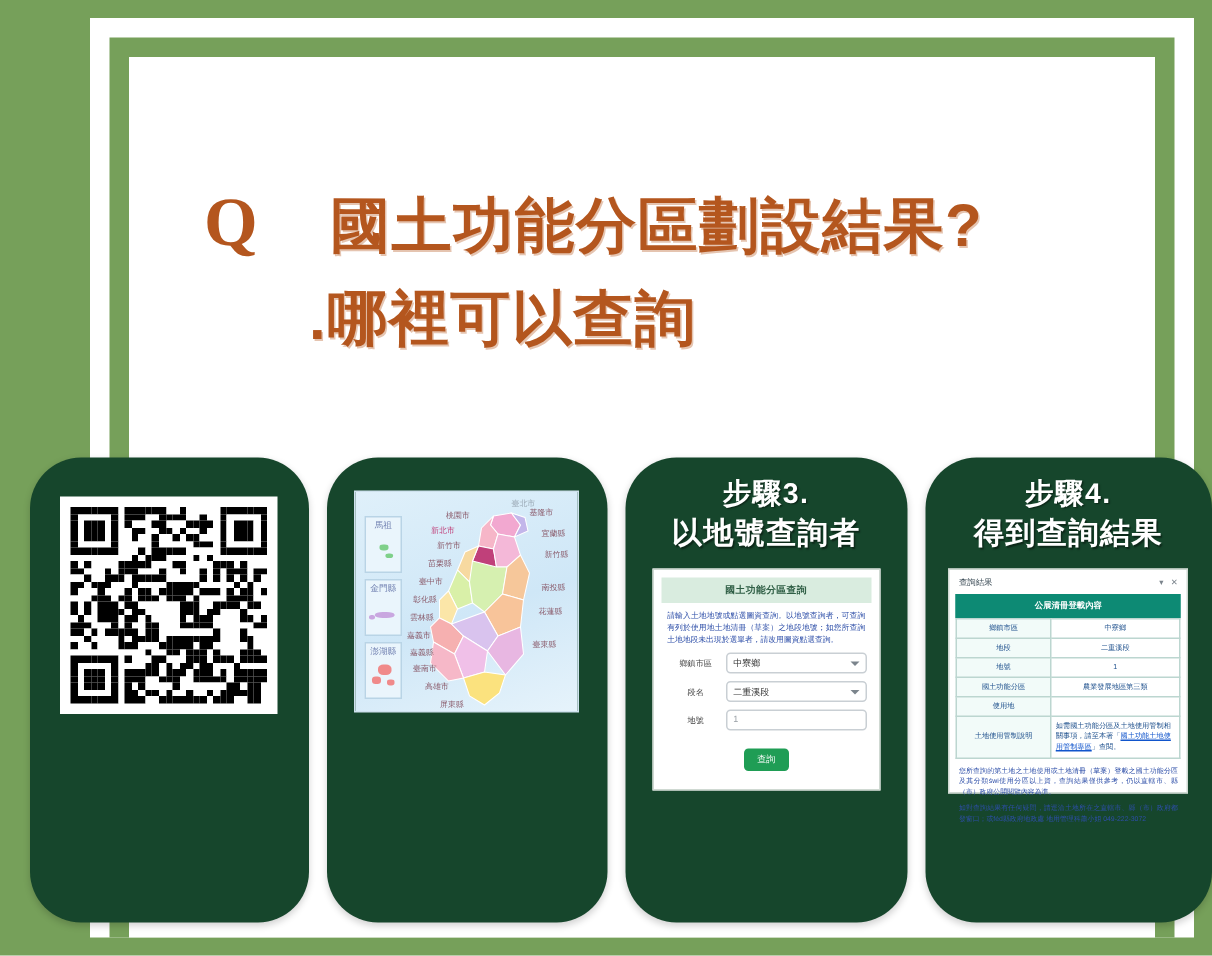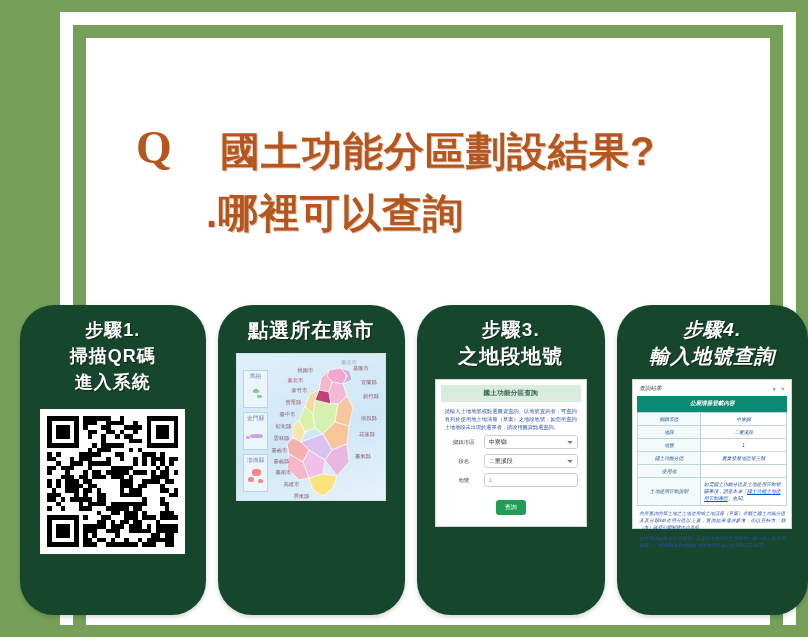--- a/index.html
+++ b/index.html
@@ -56,21 +56,21 @@
   .card {
     background: #16462c; border-radius: 34px;
     margin-right: 12px; padding: 12px 10px 14px;
     display: flex; flex-direction: column; align-items: center;
     box-shadow: 0 2px 5px rgba(0,0,0,0.18);
   }
   .card:last-child { margin-right: 0; }
   .card-1 { width: 188px; margin-left: 20px; }
   .card-2 { width: 190px; }
   .card-3 { width: 190px; }
-  .card-4 { width: 194px; font-style: italic; }
+  .card-4 { width: 194px; }
 
   .card-title {
     color: #ffffff; text-align: center; font-weight: 700;
     font-size: 19px; line-height: 26px; letter-spacing: 1px;
     text-shadow: 1px 1px 1px rgba(0,0,0,0.45);
   }
   .card-title .t-line { display: block; white-space: nowrap; }
   .card-1 .card-title .t-line { font-size: 18px; }
   .card-2 .card-title .t-line.sub { font-size: 20px; }
   .card-3 .card-title .t-line.sub { font-size: 20px; }
@@ -200,25 +200,20 @@
     <div class="q-text">
       <span class="q-line">國土功能分區劃設結果?</span>
       <span class="q-line first">.哪裡可以查詢</span>
     </div>
   </div>
 </div>
 
 <div class="cards">
 
   <div class="card card-1">
-    <div class="card-title">
-      <span class="t-line">步驟1.</span>
-      <span class="t-line sub">掃描QR碼</span>
-      <span class="t-line sub">進入系統</span>
-    </div>
     <div class="qr-wrap">
       <div class="qr-grid" id="qr-grid">
           <i></i>
           <i></i>
           <i></i>
           <i></i>
           <i></i>
           <i></i>
           <i></i>
           <i style="background: rgb(255, 255, 255);"></i>
@@ -1054,21 +1049,20 @@
           <i style="background: rgb(255, 255, 255);"></i>
           <i></i>
           <i></i>
           <i style="background: rgb(255, 255, 255);"></i>
         </div>
     </div>
   </div>
 
   <div class="card card-2">
     <div class="card-title">
-      <span class="t-line sub">點選所在縣市</span>
     </div>
     <div class="map-box" id="taiwan-map">
       <div class="inset inset-1">
         <span>馬祖</span>
         <i class="isle" style="left:9px;top:18px;width:6px;height:4px;background:#7fd08a;"></i>
         <i class="isle" style="left:13px;top:24px;width:5px;height:3px;background:#7fd08a;"></i>
       </div>
       <div class="inset inset-2">
         <span>金門縣</span>
         <i class="isle" style="left:6px;top:21px;width:13px;height:4px;background:#c9a7e0;"></i>
@@ -1122,21 +1116,21 @@
       <div class="map-label" style="left:126px;top:40px;">新竹縣</div>
       <div class="map-label" style="left:124px;top:62px;">南投縣</div>
       <div class="map-label" style="left:122px;top:78px;">花蓮縣</div>
       <div class="map-label" style="left:118px;top:100px;">臺東縣</div>
     </div>
   </div>
 
   <div class="card card-3">
     <div class="card-title">
       <span class="t-line">步驟3.</span>
-      <span class="t-line sub">之地段地號</span>
+      <span class="t-line sub">以地號查詢者</span>
     </div>
     <div class="form-box">
       <div class="form-head">國土功能分區查詢</div>
       <div class="form-desc">請輸入土地地號或點選圖資查詢。以地號查詢者，可查詢有列於使用地土地清冊（草案）之地段地號；如您所查詢土地地段未出現於選單者，請改用圖資點選查詢。</div>
       <div class="form-rows">
         <div class="form-row">
           <label>鄉鎮市區</label>
           <div class="field">
             <span>中寮鄉</span>
             <span class="caret"></span>
@@ -1158,21 +1152,21 @@
       </div>
       <div class="submit-wrap">
         <span class="submit">查詢</span>
       </div>
     </div>
   </div>
 
   <div class="card card-4">
     <div class="card-title">
       <span class="t-line">步驟4.</span>
-      <span class="t-line sub">輸入地號查詢</span>
+      <span class="t-line sub">得到查詢結果</span>
     </div>
     <div class="result-box">
       <div class="result-bar">
         <span>查詢結果</span>
         <span class="ctrls">
           <span>▾</span>
           <span>✕</span>
         </span>
       </div>
       <div class="tbl-title">公展清冊登載內容</div>

